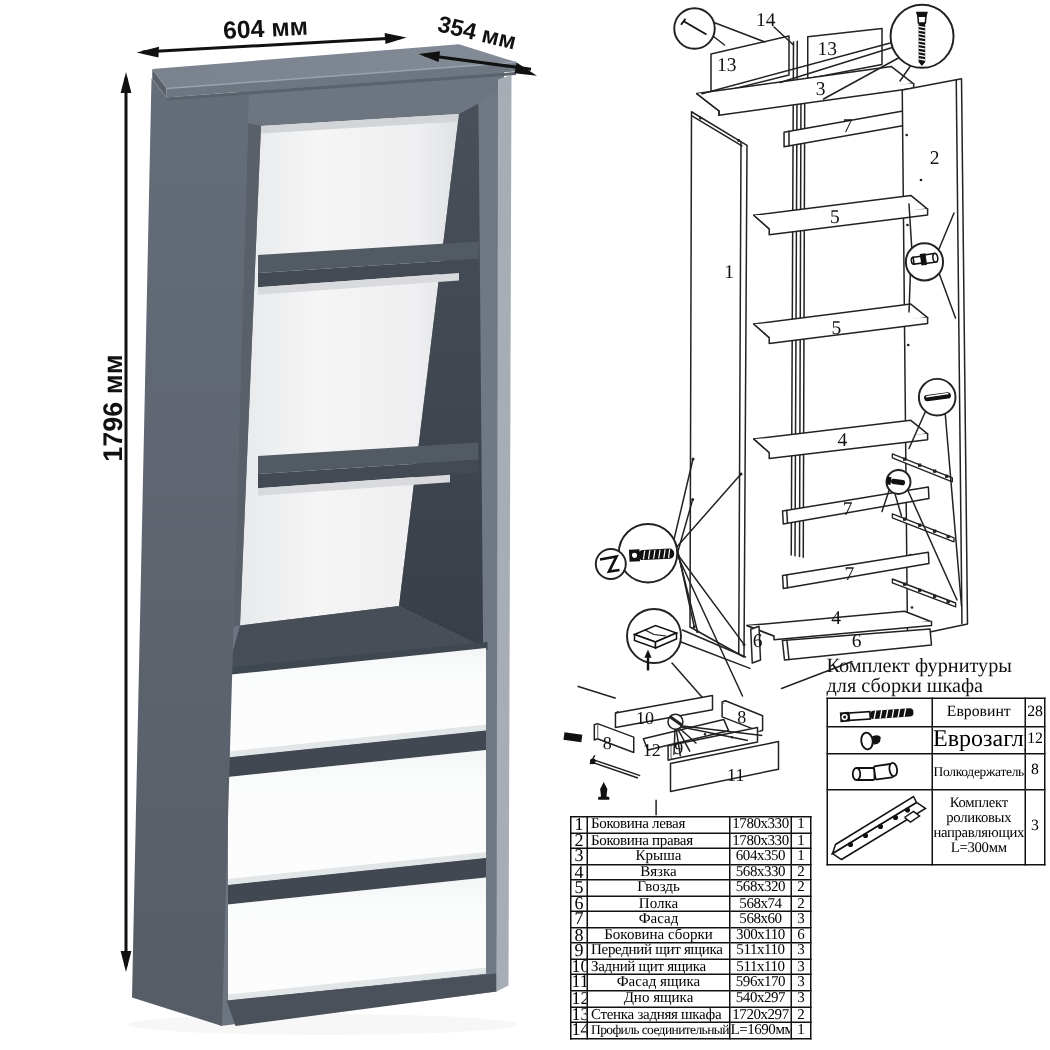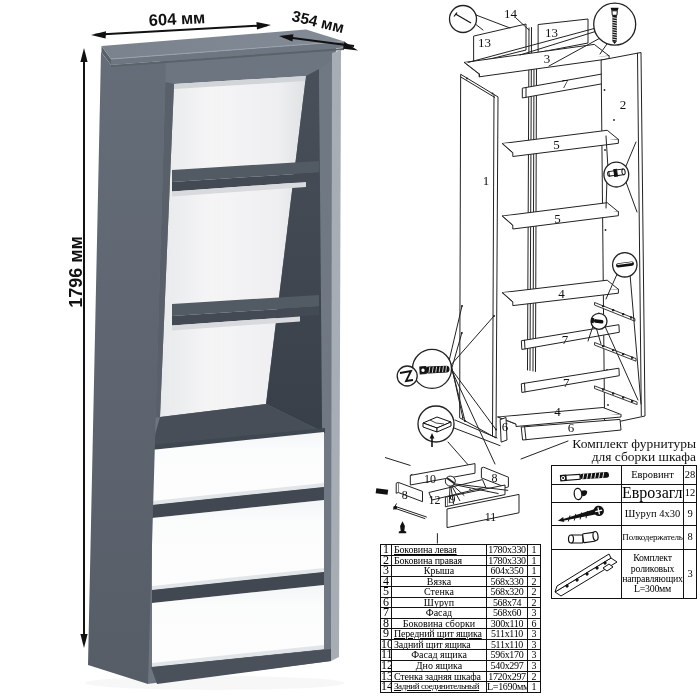--- a/index.html
+++ b/index.html
@@ -3,29 +3,29 @@
 <meta charset="utf-8">
 <style>
 html,body{margin:0;padding:0;}
 body{width:700px;height:700px;background:#ffffff;position:relative;overflow:hidden;
  font-family:"Liberation Serif",serif;}
 #art{position:absolute;left:0;top:0;}
 .tbl{position:absolute;border-collapse:collapse;table-layout:fixed;}
 .tbl td{border:1px solid #111;padding:0;text-align:center;overflow:hidden;white-space:nowrap;}
 #t1{left:380px;top:544px;width:160px;}
 #t1 td{font-size:10px;height:9.55px;line-height:9.55px;}
-#t1 td.nm{text-align:left;padding-left:2px;letter-spacing:-0.2px;text-decoration:underline;}
+#t1 td.nm{text-align:left;padding-left:2px;letter-spacing:-0.2px;}
 #t1 td.n{font-size:12px;}
 #t1 td.sz{font-size:10px;letter-spacing:-0.3px;margin-top:12px;}
 #t2{left:551px;top:465px;width:145px;}
 #t2 td{font-size:10.5px;margin-left:45px;}
 #t2 td.sm{font-size:9px;letter-spacing:-0.2px;}
 #t2 td svg{display:block;margin:0 auto;}
 #t2 td{line-height:10.5px;}
-#title2{position:absolute;left:551px;top:438px;width:145px;text-align:right;
+#title2{position:absolute;left:551px;top:438px;width:145px;text-align:left;
  font-size:13.5px;line-height:12.5px;color:#111;}
 </style>
 </head>
 <body>
 <svg id="art" width="700" height="700" viewBox="0 0 700 700">
 <defs>
 <linearGradient id="sideG" x1="0" y1="0" x2="0" y2="1">
  <stop offset="0" stop-color="#656d78"></stop>
         <stop offset="1" stop-color="#565d67"></stop>
 </linearGradient>
@@ -398,27 +398,27 @@
         <td>1</td>
       </tr>
 <tr>
         <td class="n">4</td>
         <td>Вязка</td>
         <td class="sz">568x330</td>
         <td>2</td>
       </tr>
 <tr>
         <td class="n">5</td>
-        <td>Стенка</td>
+        <td>Гвоздь</td>
         <td class="sz">568x320</td>
         <td>2</td>
       </tr>
 <tr>
         <td class="n">6</td>
-        <td>Шуруп</td>
+        <td>Полка</td>
         <td class="sz">568x74</td>
         <td>2</td>
       </tr>
 <tr>
         <td class="n">7</td>
         <td>Фасад</td>
         <td class="sz">568x60</td>
         <td>3</td>
       </tr>
 <tr>
@@ -452,21 +452,21 @@
         <td>3</td>
       </tr>
 <tr>
         <td class="n">13</td>
         <td class="nm">Стенка задняя шкафа</td>
         <td class="sz">1720x297</td>
         <td>2</td>
       </tr>
 <tr>
         <td class="n">14</td>
-        <td class="nm" style="font-size:9px;letter-spacing:-0.4px">Задний соединительный</td>
+        <td class="nm" style="font-size:9px;letter-spacing:-0.4px">Профиль соединительный</td>
         <td class="sz">L=1690мм</td>
         <td>1</td>
       </tr>
 </tbody>
   </table>
 
 <table id="t2" class="tbl">
 <colgroup>
       <col style="width:70px">
       <col style="width:62px">
@@ -499,43 +499,20 @@
 <tr style="height:18px">
         <td class="ic">
           <svg width="68" height="16" viewBox="0 0 68 16">
  <ellipse cx="25" cy="8" rx="3.8" ry="5.6" fill="none" stroke="#111" stroke-width="1.3" transform="rotate(-8 25 8)"></ellipse>
  <path d="M29,4.5 q4.5,-1 5.5,1.5 l-0.8,2.5 q-1.8,2.2 -4.7,1.5 z" fill="#111" transform="rotate(-8 31 8)"></path>
           </svg>
         </td>
         <td style="font-size:16px">Еврозаглушка</td>
         <td>12</td>
       </tr>
-<tr style="height:22.5px">
-        <td class="ic">
-          <svg width="68" height="21" viewBox="0 0 68 21">
- <g transform="rotate(-13 30 11)">
- <path d="M8,11.5 L42,8.8 L42,14.2 L8,13 z" fill="#111"></path>
- <path d="M4,12 L10,9.5 L10,14.5 z" fill="#111"></path>
- <g stroke="#111" stroke-width="0.9">
-                <line x1="14" y1="15" x2="17" y2="9.5"></line>
-                <line x1="20" y1="15.4" x2="23" y2="9.3"></line>
-                <line x1="26" y1="15.6" x2="29" y2="9.2"></line>
-                <line x1="32" y1="15.8" x2="35" y2="9"></line>
-              </g>
- <circle cx="46" cy="11.5" r="5.2" fill="#111"></circle>
- <g stroke="#fff" stroke-width="1.3">
-                <line x1="42.5" y1="11.5" x2="49.5" y2="11.5"></line>
-                <line x1="46" y1="8" x2="46" y2="15"></line>
-              </g>
- </g>
-          </svg>
-        </td>
-        <td>Шуруп 4x30</td>
-        <td>9</td>
-      </tr>
 <tr style="height:23.5px">
         <td class="ic">
           <svg width="68" height="23" viewBox="0 0 68 23">
  <g stroke="#111" stroke-width="1.2" fill="#fff">
  <rect x="18" y="9" width="12" height="8" rx="1"></rect>
  <ellipse cx="18" cy="13" rx="2.5" ry="4"></ellipse>
  <rect x="30" y="7" width="12" height="9" rx="1" transform="rotate(-8 36 11)"></rect>
  <ellipse cx="42.5" cy="10" rx="2.5" ry="4.5" transform="rotate(-8 42.5 10)"></ellipse>
             </g>
           </svg>

